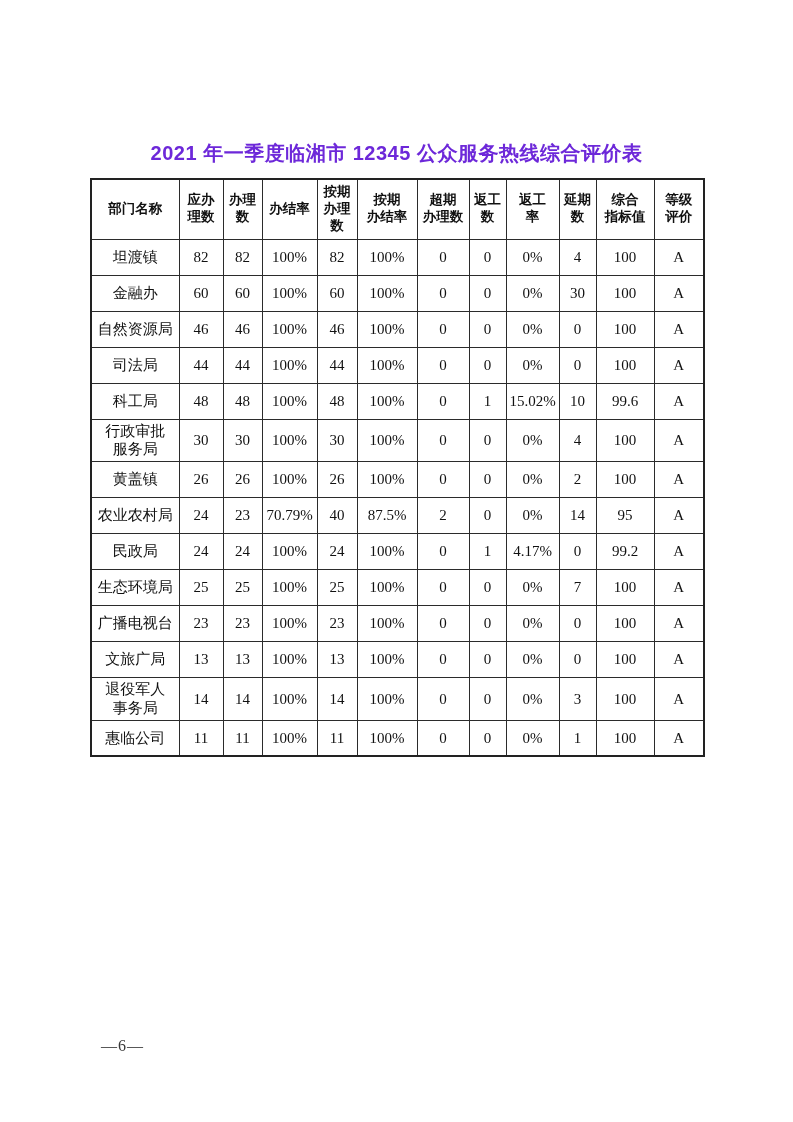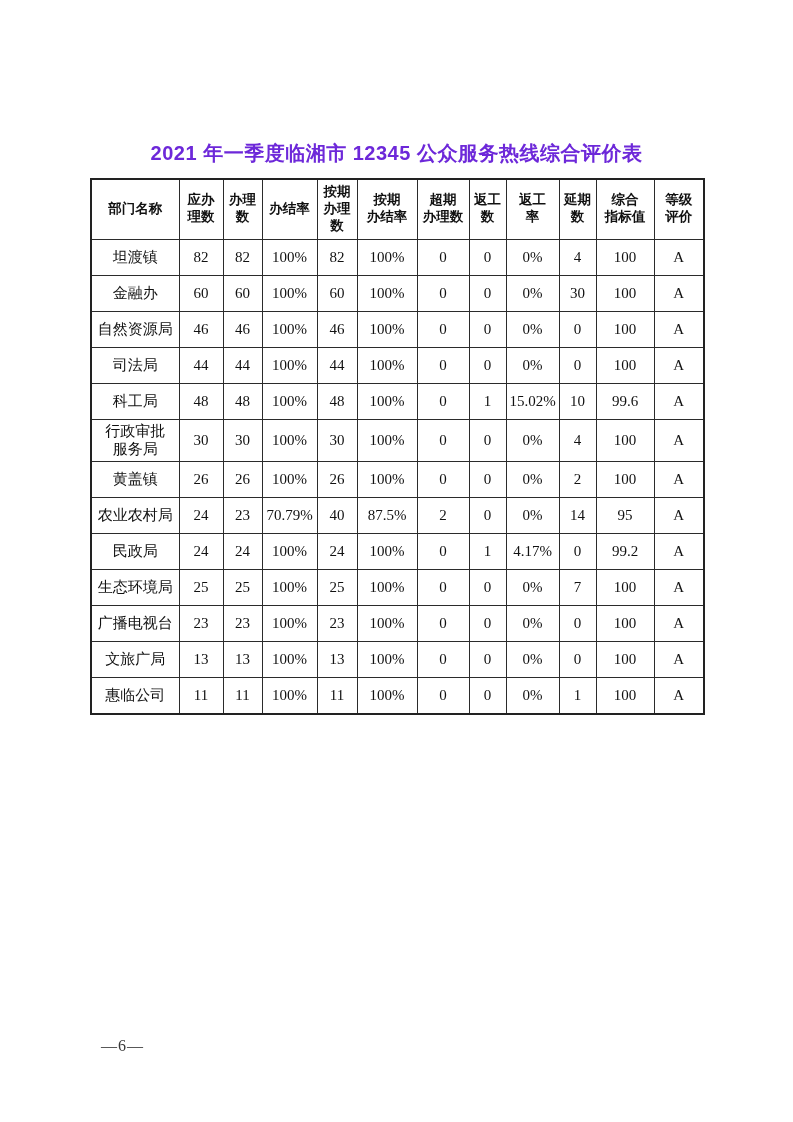--- a/index.html
+++ b/index.html
@@ -277,20 +277,35 @@
           <td>13</td>
           <td>100%</td>
           <td>0</td>
           <td>0</td>
           <td>0%</td>
           <td>0</td>
           <td>100</td>
           <td>A</td>
         </tr>
         <tr>
+          <td>退役军人
+事务局</td>
+          <td>14</td>
+          <td>14</td>
+          <td>100%</td>
+          <td>14</td>
+          <td>100%</td>
+          <td>0</td>
+          <td>0</td>
+          <td>0%</td>
+          <td>3</td>
+          <td>100</td>
+          <td>A</td>
+        </tr>
+        <tr>
           <td>惠临公司</td>
           <td>11</td>
           <td>11</td>
           <td>100%</td>
           <td>11</td>
           <td>100%</td>
           <td>0</td>
           <td>0</td>
           <td>0%</td>
           <td>1</td>

